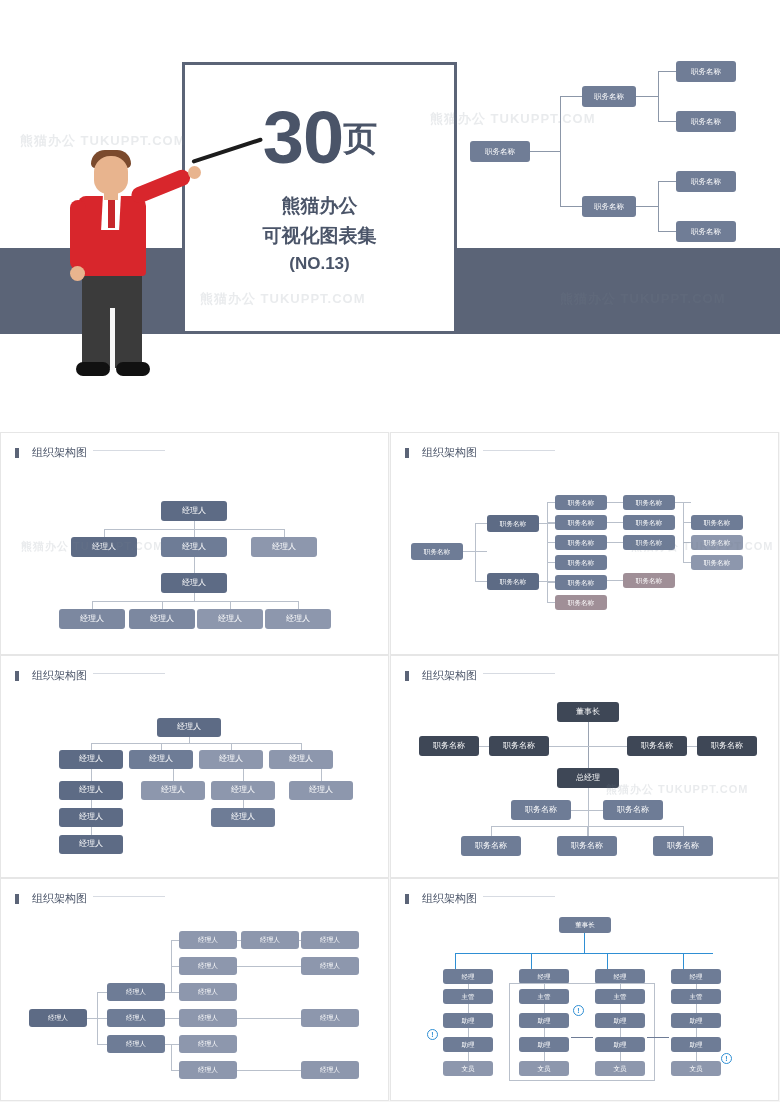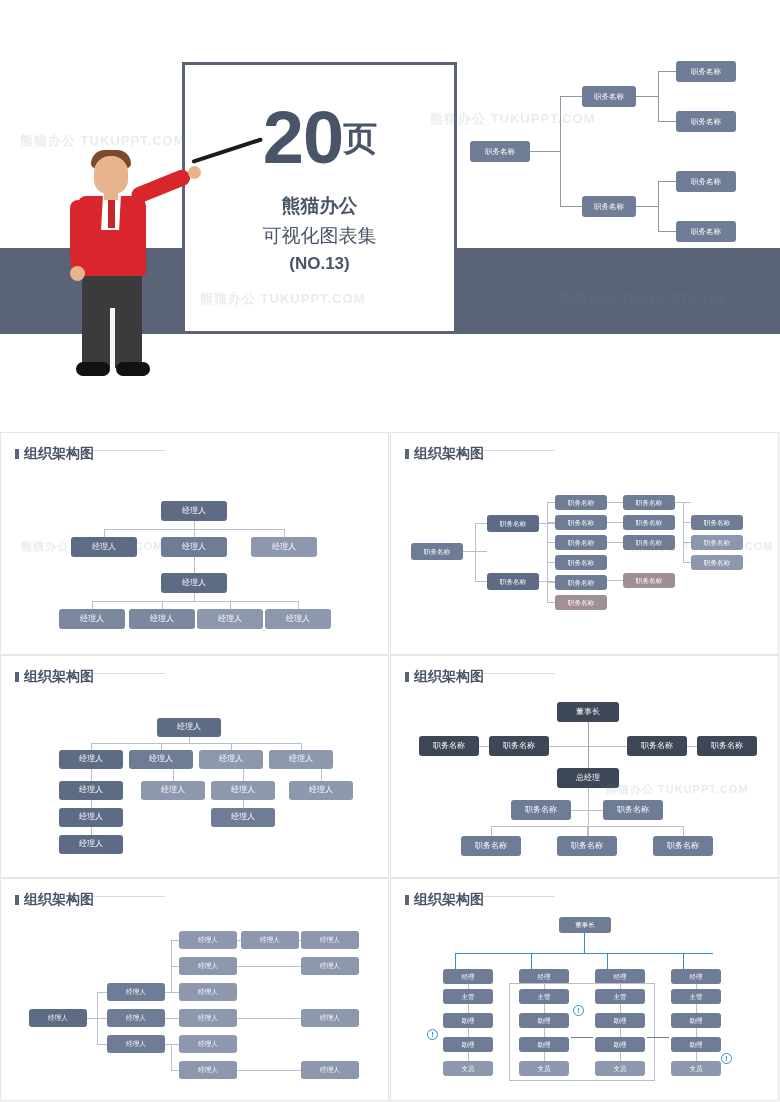--- a/index.html
+++ b/index.html
@@ -10,21 +10,21 @@
   
   .cover { position:relative; width:780px; height:432px; background:#ffffff; overflow:hidden; }
   .cover-band { position:absolute; left:0; top:248px; width:780px; height:86px; background:#5b6477; }
   .cover-frame { position:absolute; left:182px; top:62px; width:275px; height:272px;
       background:#ffffff; border:3px solid #5b6477; }
   .cover-inner { position:absolute; left:0; top:0; width:100%; height:100%;
       display:flex; flex-direction:column; align-items:center; justify-content:flex-start; padding-top:36px; }
   .big-num { font-size:74px; font-weight:bold; color:#4a5468; letter-spacing:-1px; line-height:74px; }
   .big-num .unit { font-size:34px; font-weight:bold; vertical-align:bottom; }
   .cover-t1 { margin-top:18px; font-size:19px; font-weight:bold; color:#4a5468; }
-  .cover-t2 { margin-top:4px; font-size:19px; font-weight:normal; color:#4a5468; }
+  .cover-t2 { margin-top:4px; font-size:19px; font-weight:bold; color:#4a5468; }
   .cover-t3 { margin-top:5px; font-size:17px; font-weight:bold; color:#4a5468; }
 
   
   .person { position:absolute; left:60px; top:148px; width:120px; height:250px; }
   .p-head { position:absolute; left:34px; top:8px; width:34px; height:38px; background:#e8b48e; border-radius:16px 16px 14px 14px; }
   .p-hair { position:absolute; left:31px; top:2px; width:40px; height:18px; background:#7b4a2d; border-radius:20px 20px 6px 6px; }
   .p-neck { position:absolute; left:44px; top:42px; width:14px; height:10px; background:#e8b48e; }
   .p-body { position:absolute; left:18px; top:48px; width:68px; height:80px; background:#d8262c; border-radius:8px 10px 4px 4px; }
   .p-shirt { position:absolute; left:42px; top:48px; width:18px; height:34px; background:#ffffff; transform:skewX(-3deg); }
   .p-tie { position:absolute; left:48px; top:50px; width:7px; height:30px; background:#c7272c; }
@@ -46,21 +46,21 @@
   .cnode { display:flex; align-items:center; justify-content:center;
       font-size:7.5px; color:#ffffff; border-radius:3px; background:#707d96; }
   .cline { position:absolute; background:#8c97a8; }
 
   
   .grid { position:absolute; left:0; top:432px; width:780px; height:670px; }
   .slide { position:absolute; width:389px; height:223px; background:#ffffff;
       border:1px solid #e6e6e6; overflow:hidden; }
   .s-title { position:absolute; left:14px; top:12px; display:flex; align-items:center; }
   .s-title .bullet { width:4px; height:10px; background:#5b6477; margin-right:5px; }
-  .s-title .txt { font-size:14px; color:#4a5468; font-weight:bold; }
+  .s-title .txt { font-size:11px; color:#4a5468; font-weight:normal;margin-left:8px; }
   .s-title .rule { position:absolute; left:78px; top:5px; width:72px; height:1px; background:#d7dbe2; }
 
   .node { position:absolute; display:flex; align-items:center; justify-content:center;
       border-radius:3px; color:#ffffff; text-align:center; line-height:1.1; }
   .ln { position:absolute; background:#b9c0cb; }
 
   
   .wm { position:absolute; font-size:13px; color:rgba(120,128,140,0.16);
       font-weight:bold; white-space:nowrap; pointer-events:none; letter-spacing:1px; }
 </style>
@@ -91,21 +91,21 @@
       <div class="cnode" style="left:112px; top:141px; width:54px;">职务名称</div>
       <div class="cnode" style="left:206px; top:6px;   width:60px;">职务名称</div>
       <div class="cnode" style="left:206px; top:56px;  width:60px;">职务名称</div>
       <div class="cnode" style="left:206px; top:116px; width:60px;">职务名称</div>
       <div class="cnode" style="left:206px; top:166px; width:60px;">职务名称</div>
     </div>
 
     <div class="cover-frame">
       <div class="cover-inner">
         <div class="big-num">
-          <span>20</span><span class="unit">页</span>
+          <span>30</span><span class="unit">页</span>
         </div>
         <div class="cover-t1">熊猫办公</div>
         <div class="cover-t2">可视化图表集</div>
         <div class="cover-t3">(NO.13)</div>
       </div>
     </div>
 
     <div class="person">
       <div class="p-legs"></div>
       <div class="p-legsplit"></div>

